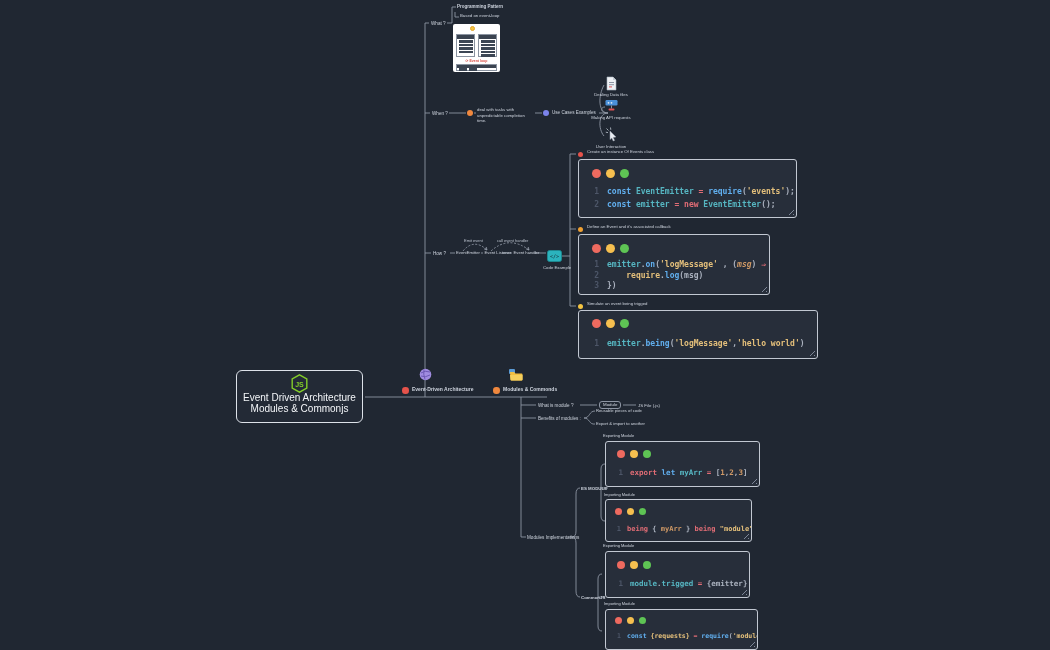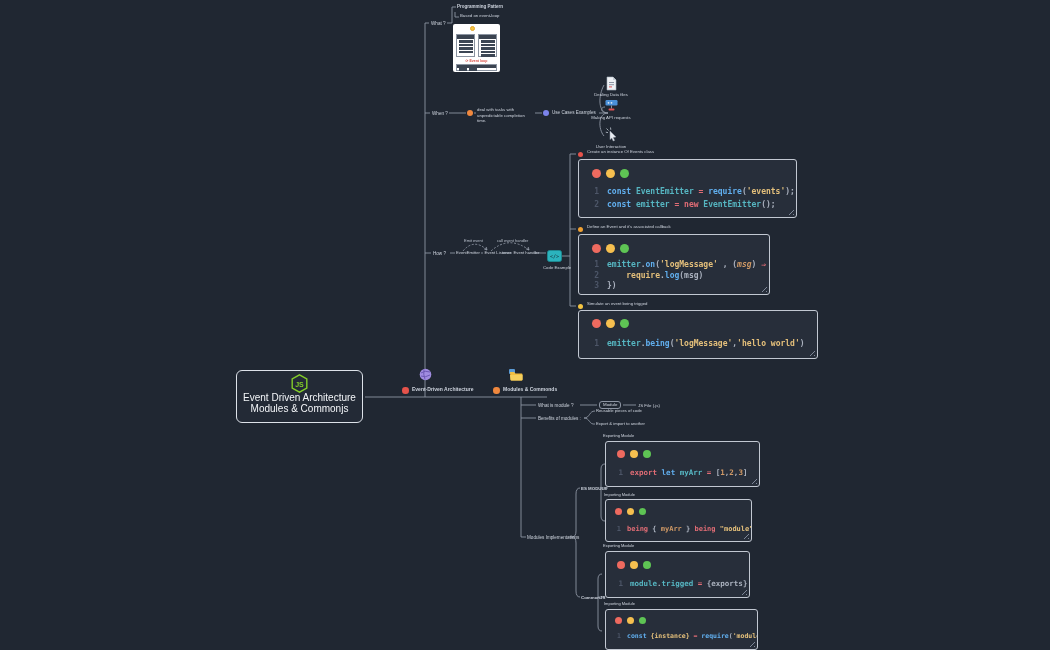--- a/index.html
+++ b/index.html
@@ -244,31 +244,31 @@
   </div>
 
   <div class="lbl" style="left:603px;top:543.5px;font-size:4px">Exporting Module</div>
   <div class="code-block bf75" style="left:605px;top:551px;width:145px;height:47px">
     <div class="traffic" style="left:11px;top:9px;gap:5px">
       <span class="t-r" style="width:8px;height:8px"></span>
         <span class="t-y" style="width:8px;height:8px"></span>
         <span class="t-g" style="width:8px;height:8px"></span>
     </div>
     <div class="code" style="left:7px;top:27px">
-        <div class="code-line"><span class="ln">1</span><span class="tk-c">module</span><span class="tk-w">.</span><span class="tk-c">trigged </span><span class="tk-r">= </span><span class="tk-w">{exports}</span></div>
+        <div class="code-line"><span class="ln">1</span><span class="tk-c">module</span><span class="tk-w">.</span><span class="tk-c">trigged </span><span class="tk-r">= </span><span class="tk-w">{emitter}</span></div>
       </div>
     <span class="grip"></span>
   </div>
 
   <div class="lbl" style="left:604px;top:601.5px;font-size:4px">Importing Module</div>
   <div class="code-block bf65" style="left:605px;top:609px;width:153px;height:41px">
     <div class="traffic" style="left:9px;top:7px;gap:5px">
       <span class="t-r" style="width:7px;height:7px"></span>
         <span class="t-y" style="width:7px;height:7px"></span>
         <span class="t-g" style="width:7px;height:7px"></span>
     </div>
     <div class="code" style="left:6px;top:22px">
-        <div class="code-line"><span class="ln">1</span><span class="tk-b">const </span><span class="tk-y">{instance} </span><span class="tk-r">= </span><span class="tk-b">require</span><span class="tk-w">(</span><span class="tk-y">'module'</span></div>
+        <div class="code-line"><span class="ln">1</span><span class="tk-b">const </span><span class="tk-y">{requests} </span><span class="tk-r">= </span><span class="tk-b">require</span><span class="tk-w">(</span><span class="tk-y">'module'</span></div>
       </div>
     <span class="grip"></span>
   </div>
 
 </div>
 
 </body></html>

